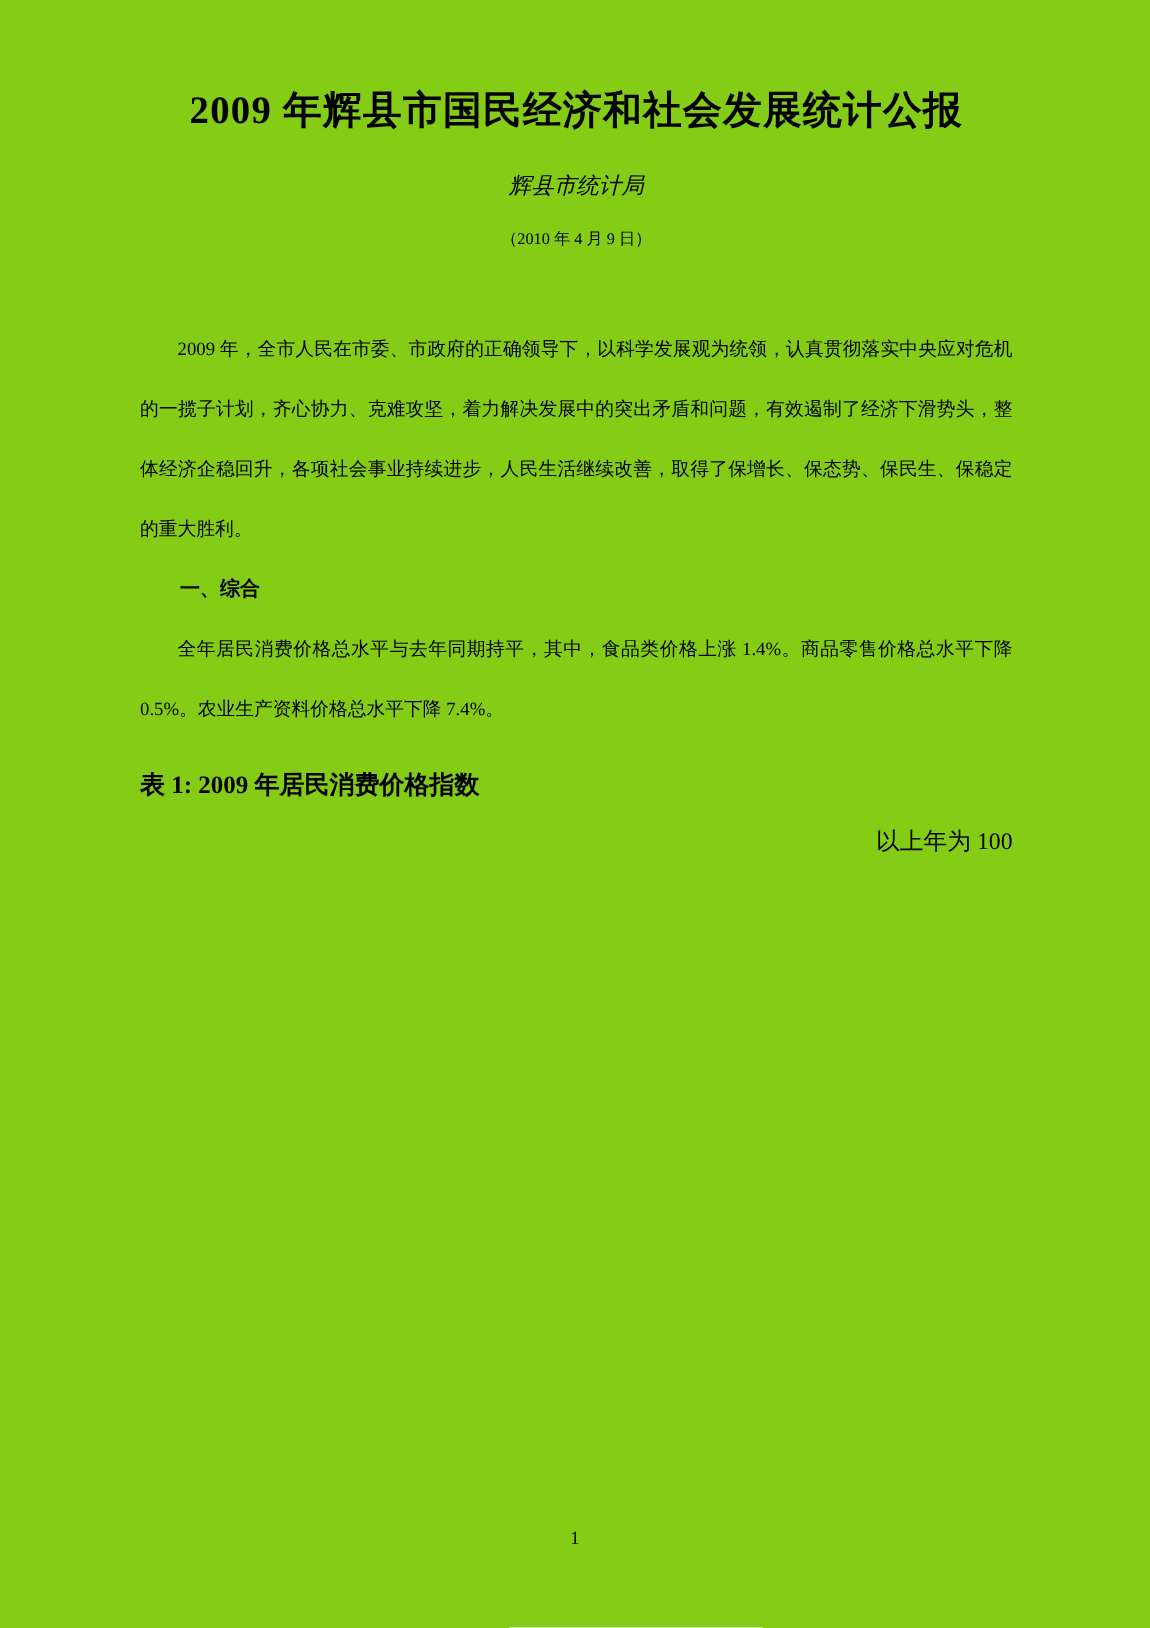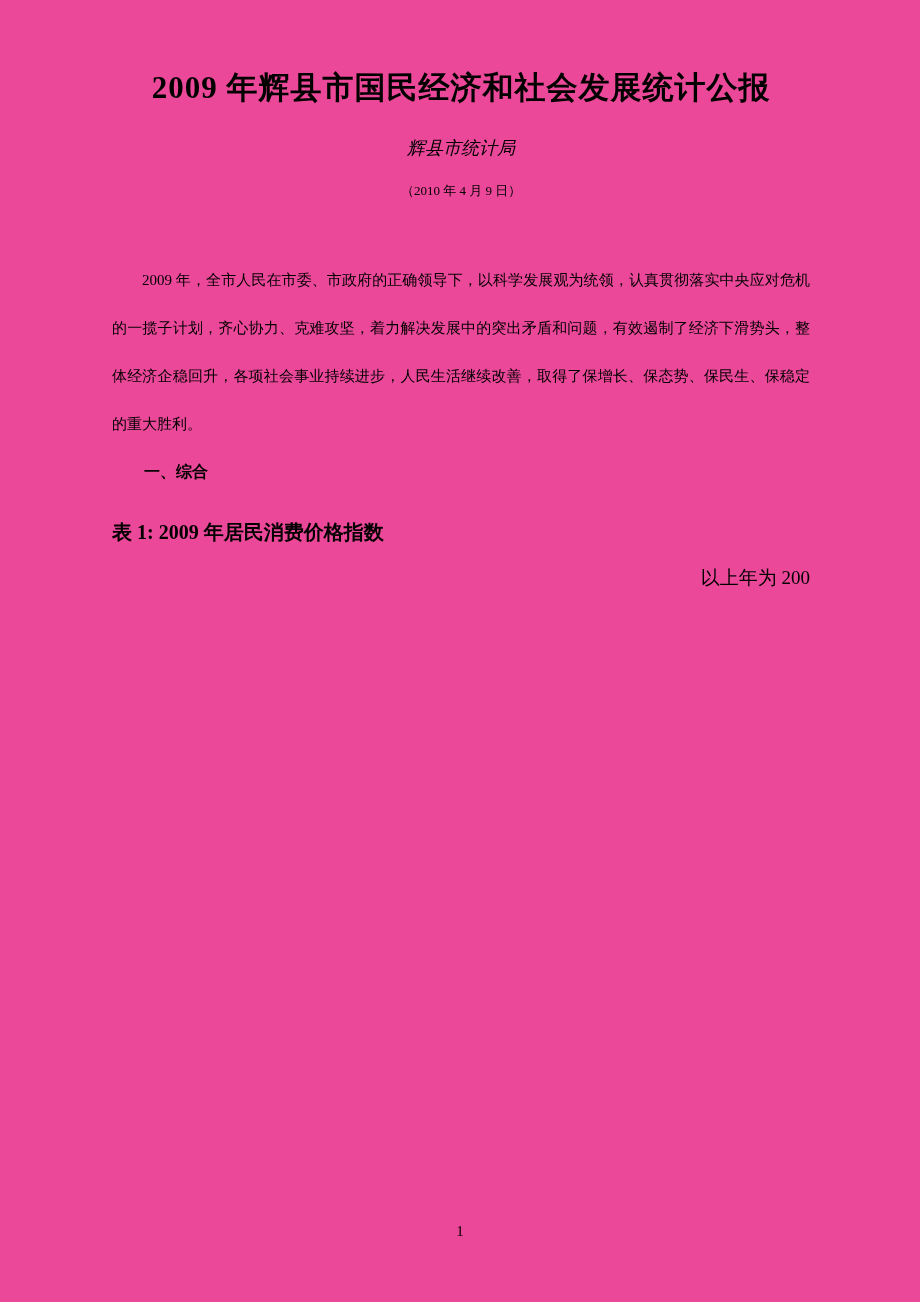--- a/index.html
+++ b/index.html
@@ -5,21 +5,21 @@
   html, body {
     margin: 0;
     padding: 0;
     background: #ffffff;
   }
   .page {
     position: relative;
     width: 920px;
     height: 1302px;
     margin: 0 auto;
-    background: #ec4899;
+    background: #84cc16;
     color: #000000;
     font-family: "Liberation Serif", "DejaVu Serif", serif;
     box-sizing: border-box;
     padding: 66px 110px 0 112px;
     overflow: hidden;
   }
   .doc-title {
     margin: 0 0 14px 0;
     font-size: 31px;
     font-weight: bold;
@@ -118,22 +118,23 @@
   <div class="doc-subtitle">辉县市统计局</div>
 
   <div class="doc-dateline">（2010 年 4 月 9 日）</div>
 
   <div class="body-block">
     <p class="body-par">2009 年，全市人民在市委、市政府的正确领导下，以科学发展观为统领，认真贯彻落实中央应对危机的一揽子计划，齐心协力、克难攻坚，着力解决发展中的突出矛盾和问题，有效遏制了经济下滑势头，整体经济企稳回升，各项社会事业持续进步，人民生活继续改善，取得了保增长、保态势、保民生、保稳定的重大胜利。</p>
 
     <h2 class="section-heading">一、综合</h2>
 
 
+    <p class="body-par">全年居民消费价格总水平与去年同期持平，其中，食品类价格上涨 1.4%。商品零售价格总水平下降 0.5%。农业生产资料价格总水平下降 7.4%。</p>
   </div>
 
   <div class="table-caption">表 1:  2009 年居民消费价格指数</div>
 
-  <div class="table-note">以上年为 200</div>
+  <div class="table-note">以上年为 100</div>
 
 
   <div class="page-number">1</div>
 
 </div>
 
 </body></html>

